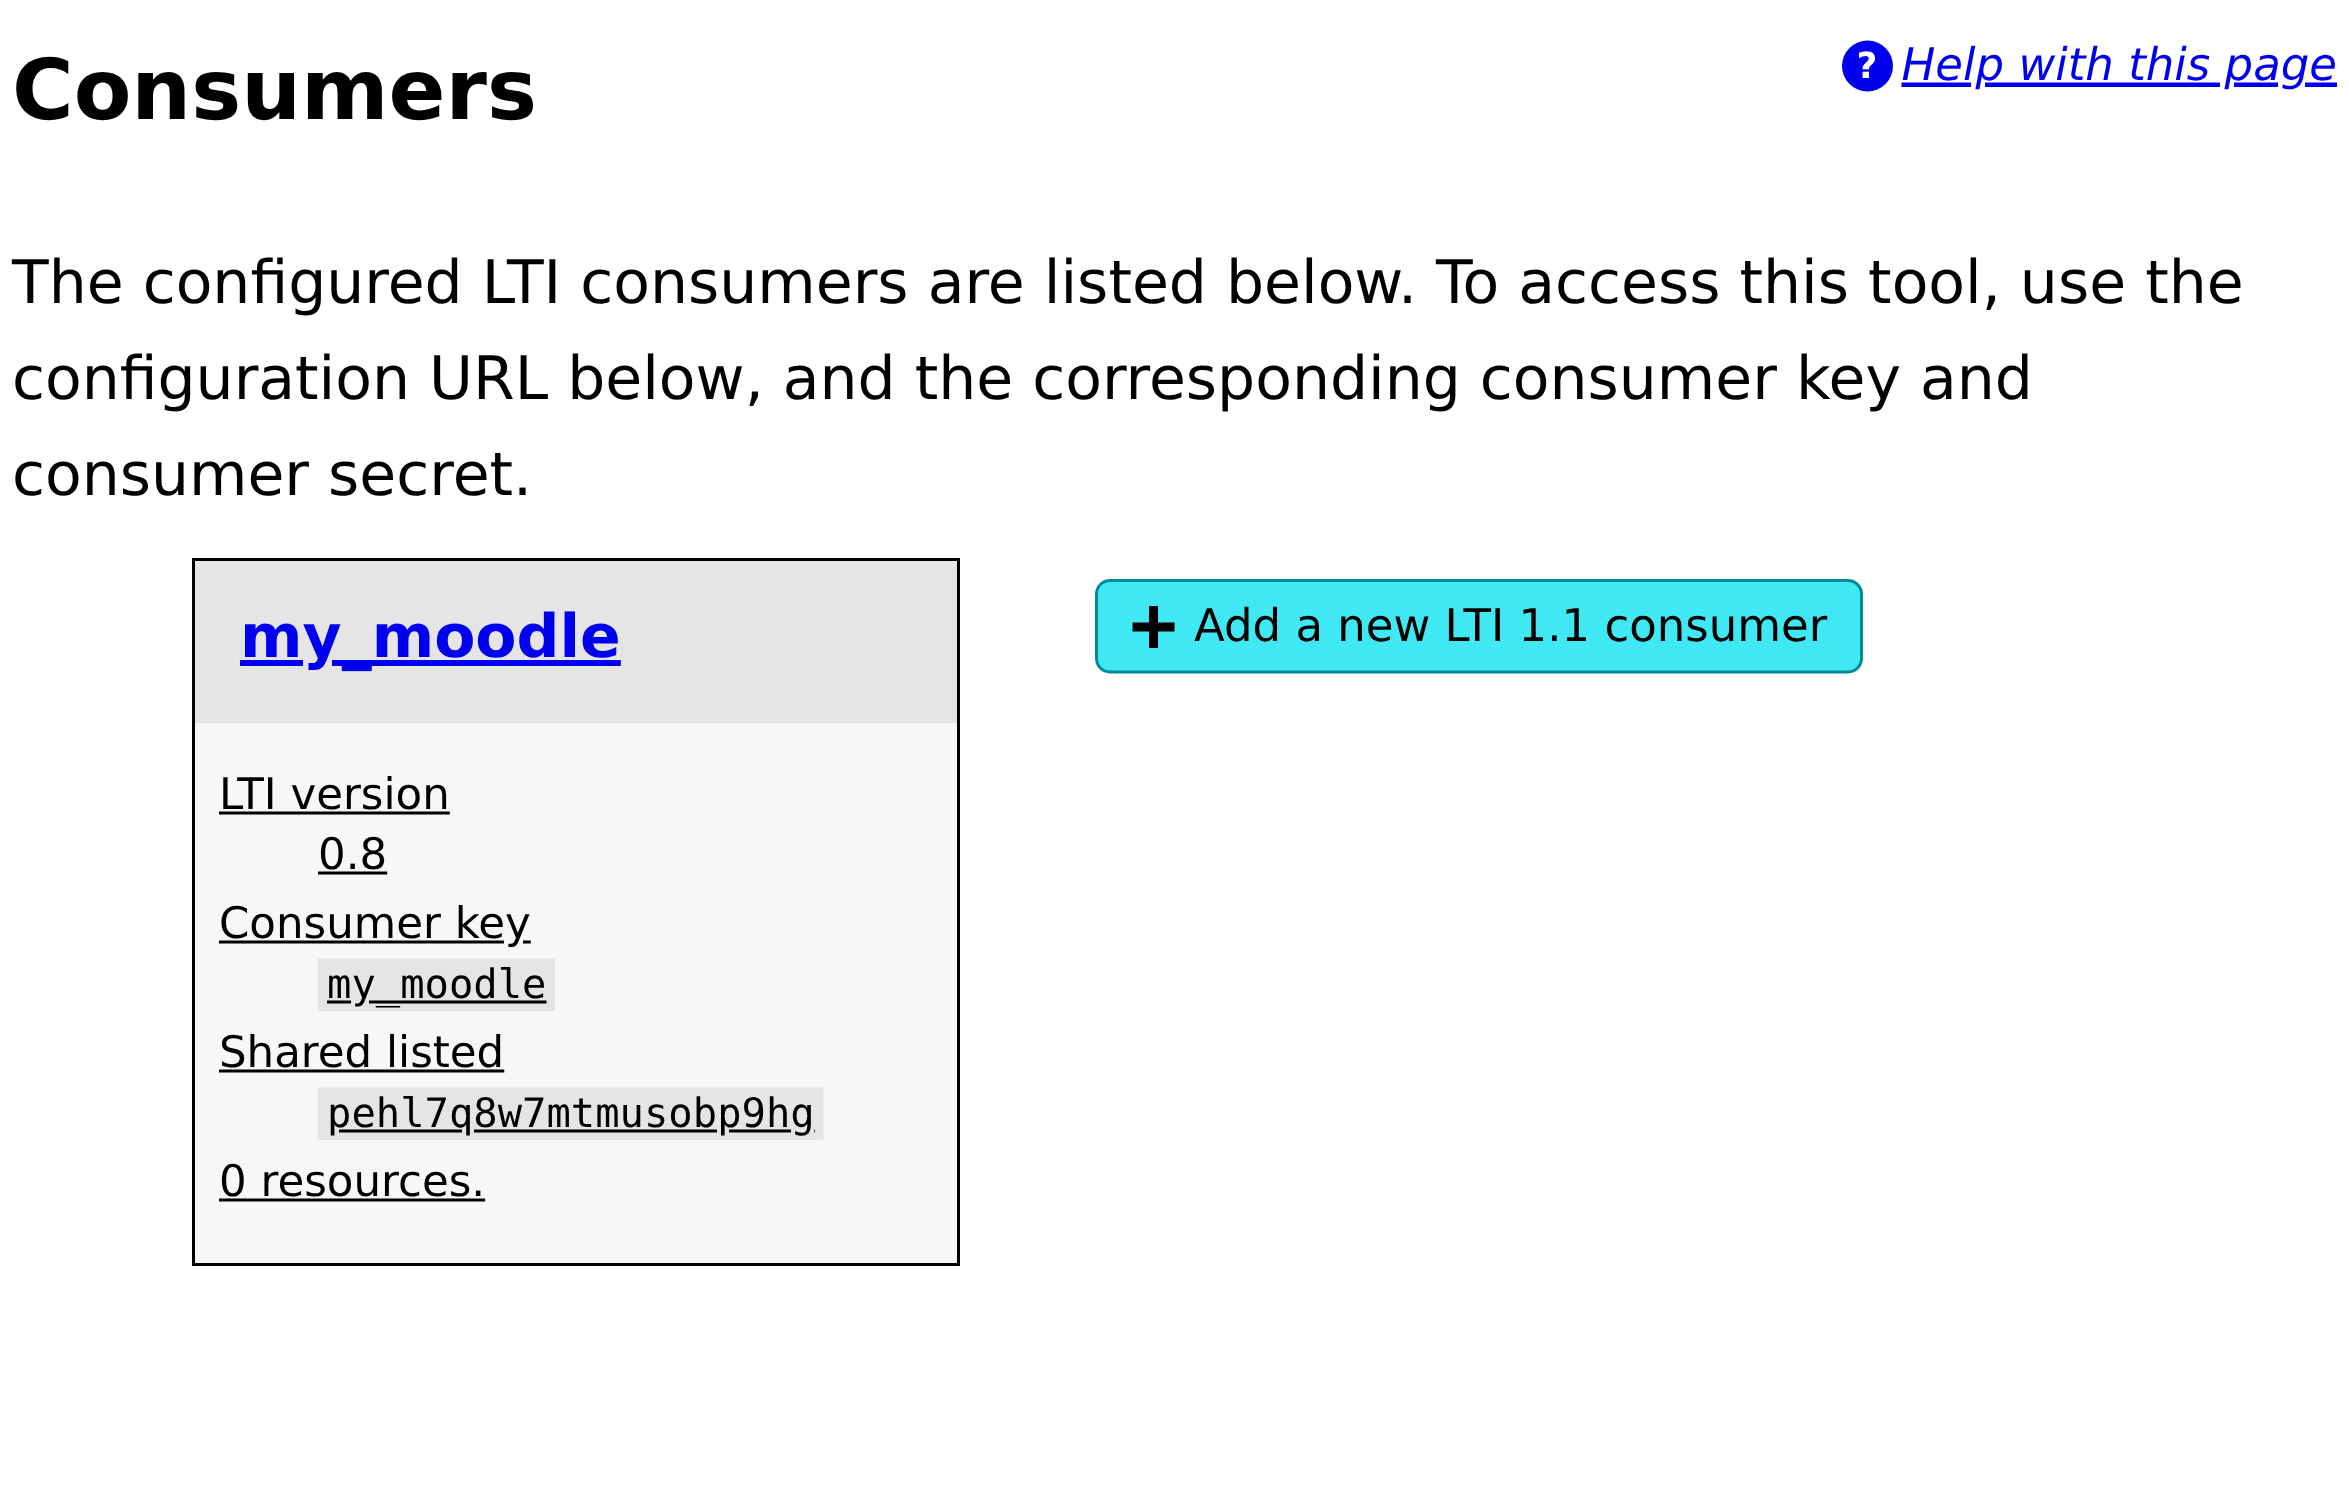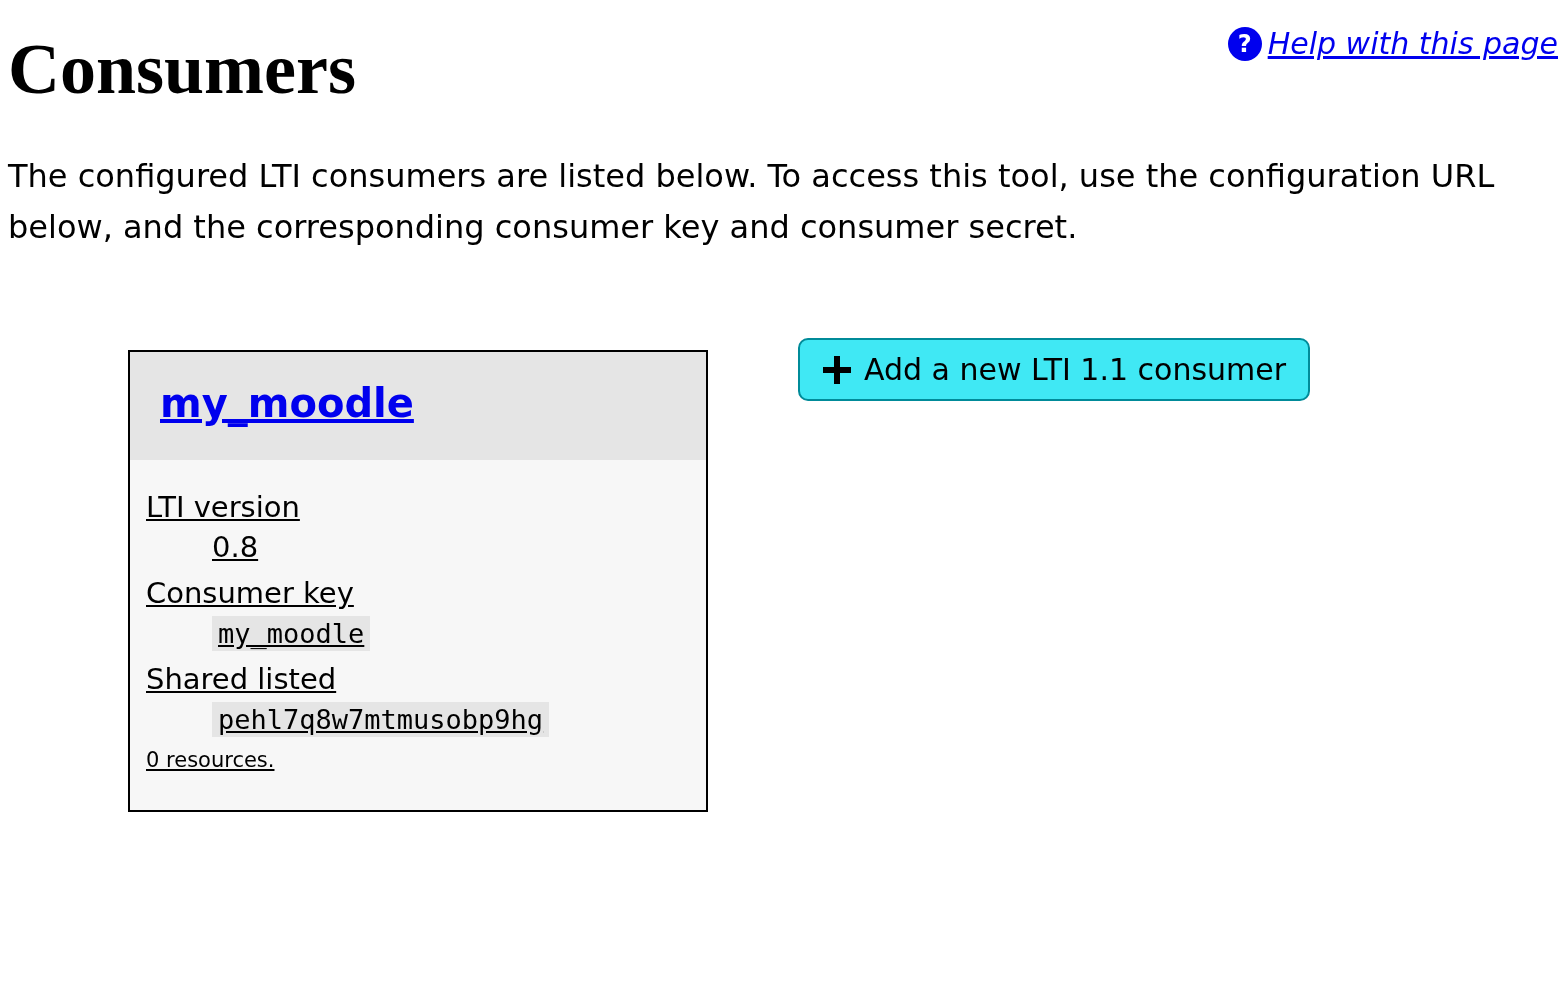--- a/index.html
+++ b/index.html
@@ -13,25 +13,24 @@
       color: #000000;
       padding: 8px;
       width: 1566px;
     }
     .header-row {
       display: flex;
       justify-content: space-between;
       align-items: flex-start;
     }
     .page-title {
-      font-size: 72px;
+      font-size: 56px;
       font-weight: bold;
       margin-top: 20px;
-      margin-bottom: 40px;
-      font-family: Liberation Serif, serif;
+      margin-bottom: 64px;
     }
     .help-link {
       color: #0000ee;
       text-decoration: underline;
       font-style: italic;
       font-size: 30px;
       display: inline-flex;
       align-items: center;
       gap: 6px;
       margin-top: 18px;
@@ -45,36 +44,35 @@
       background: #0000ee;
       border-radius: 50%;
       color: #ffffff;
       font-style: normal;
       font-weight: bold;
       font-size: 24px;
       text-decoration: none;
       flex-shrink: 0;
     }
     .description {
-      font-size: 32px;
+      font-size: 40px;
       line-height: 1.6;
-      margin-bottom: 71px;
+      margin-bottom: 23px;
       margin-right: 10px;
     }
     .main-row {
       display: flex;
       gap: 90px;
       align-items: flex-start;
       padding-left: 120px;
     }
     .consumer-card {
       border: 2px solid #000000;
       background: #f7f7f7;
-      width: 580px;
-      margin-top: 26px;
+      width: 512px;
     }
     .consumer-card-header {
       background: #e5e5e5;
       padding: 28px 30px 34px 30px;
     }
     .consumer-name-link {
       color: #0000ee;
       text-decoration: underline;
       font-weight: bold;
       font-size: 40px;
@@ -93,21 +91,21 @@
       margin-left: 66px;
       margin-bottom: 12px;
     }
     code {
       font-family: "DejaVu Sans Mono", "Liberation Mono", monospace;
       background: #e5e5e5;
       padding: 2px 6px;
       font-size: 27px;
     }
     .resources-count {
-      font-size: 21px;
+      font-size: 29px;
       margin-top: 4px;
     }
     .add-button {
       display: inline-flex;
       align-items: center;
       gap: 12px;
       background: #40e8f4;
       border: 2px solid #008b99;
       border-radius: 10px;
       padding: 12px 22px;

